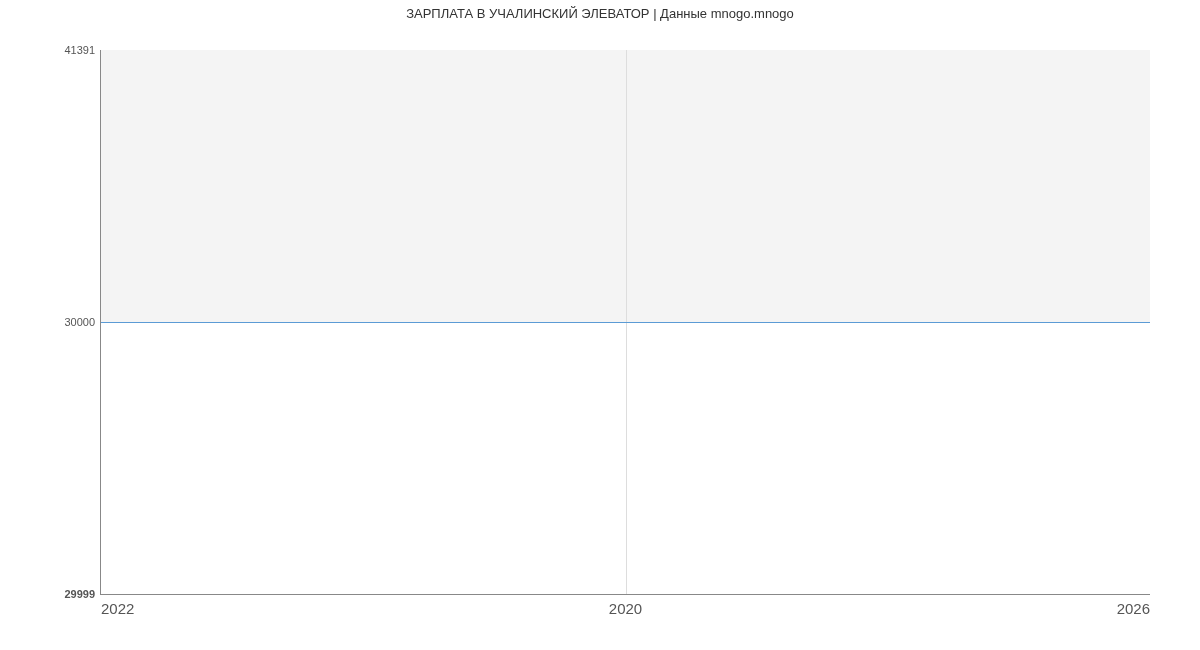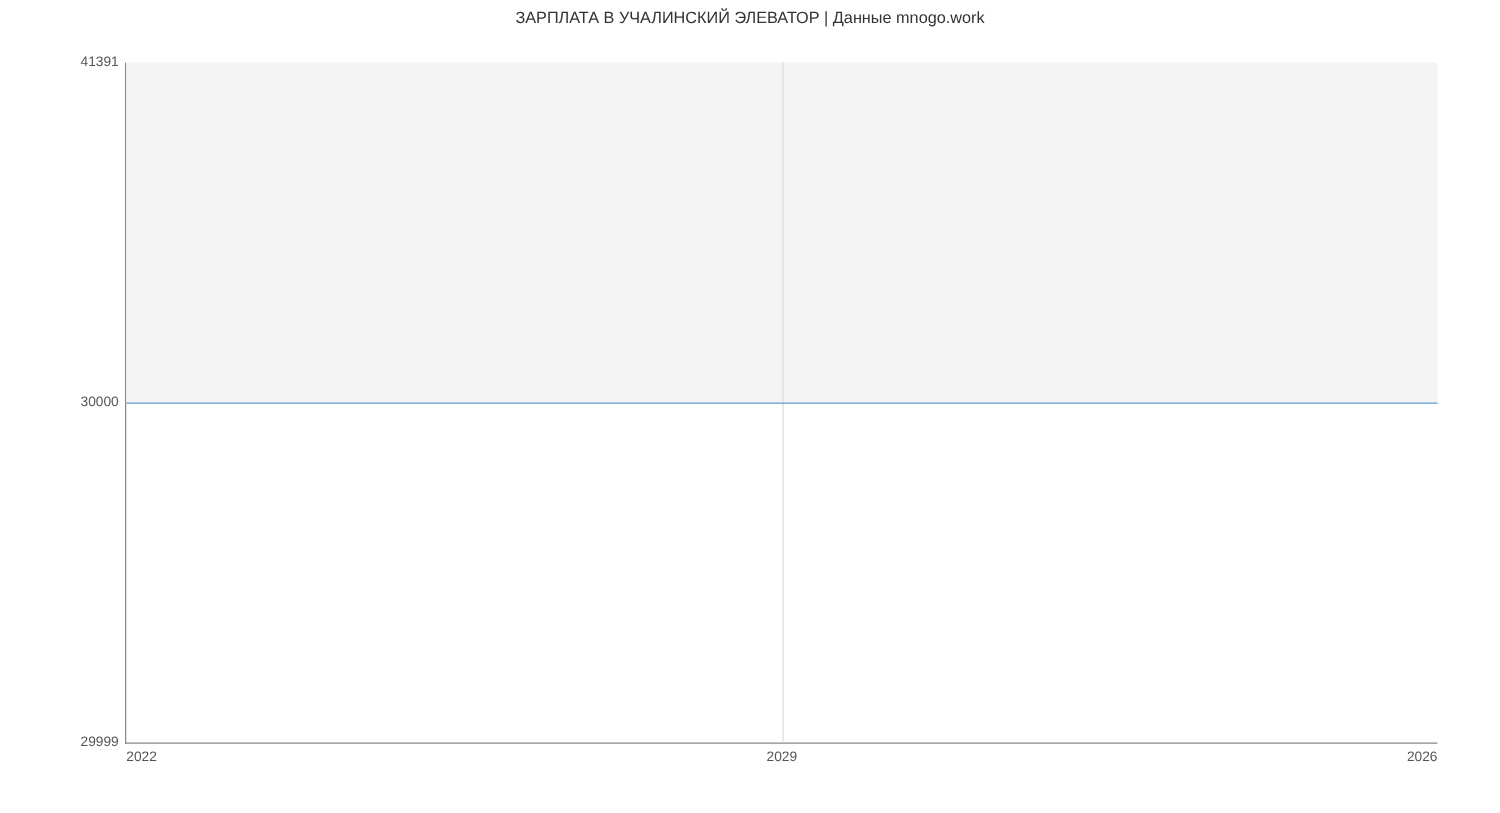--- a/index.html
+++ b/index.html
@@ -61,43 +61,43 @@
     transform: translateY(-50%);
     font-size: 11px;
     color: #555;
     white-space: nowrap;
   }
   .x-tick {
     position: absolute;
     top: 100%;
     padding-top: 6px;
     transform: translateX(-50%);
-    font-size: 11px;
+    font-size: 15px;
     color: #555;
     white-space: nowrap;
   }
   .x-tick.first { transform: translateX(0); }
   .x-tick.last  { transform: translateX(-100%); }
 </style>
 </head>
 <body>
 
-<div class="title">ЗАРПЛАТА В  УЧАЛИНСКИЙ ЭЛЕВАТОР | Данные mnogo.work</div>
+<div class="title">ЗАРПЛАТА В  УЧАЛИНСКИЙ ЭЛЕВАТОР | Данные mnogo.mnogo</div>
 
 <div class="chart-wrap">
   <div class="plot-area">
 
     <div class="plot-band" style="top:0; height:50%;"></div>
 
     <div class="gridline-v" style="left:50%;"></div>
 
     <div class="series-line" style="top:50%;"></div>
 
-    <div class="y-tick" style="top:100%;">29999</div>
+    <div class="y-tick" style="top:100%;font-weight:bold;">29999</div>
     <div class="y-tick" style="top:50%;text-align:center;">30000</div>
     <div class="y-tick" style="top:0%;">41391</div>
 
     <div class="x-tick first" style="left:0%;">2022</div>
-    <div class="x-tick" style="left:50%;">2029</div>
+    <div class="x-tick" style="left:50%;">2020</div>
     <div class="x-tick last" style="left:100%;">2026</div>
 
   </div>
 </div>
 
 </body></html>

